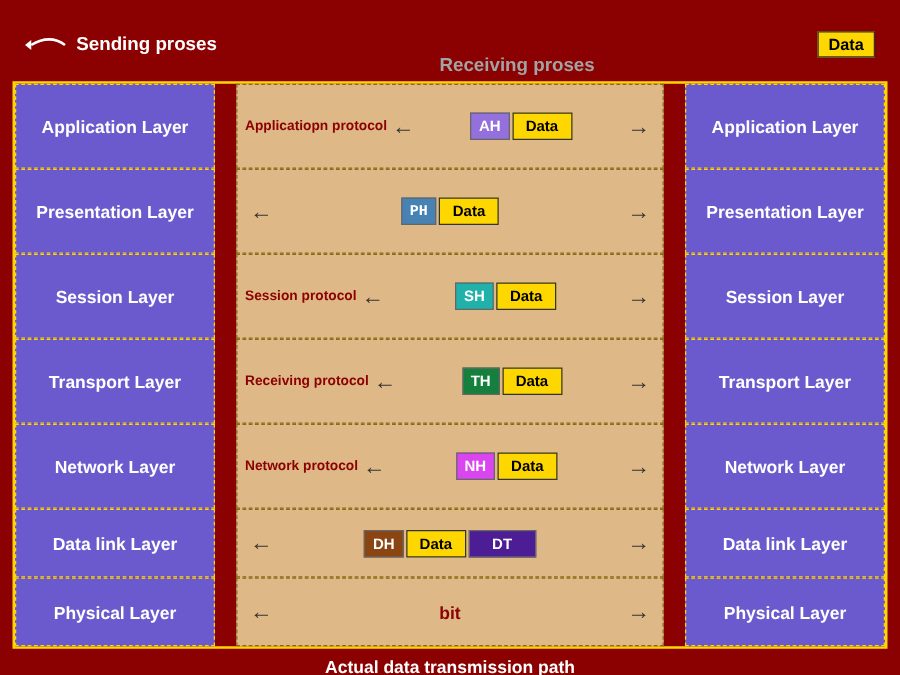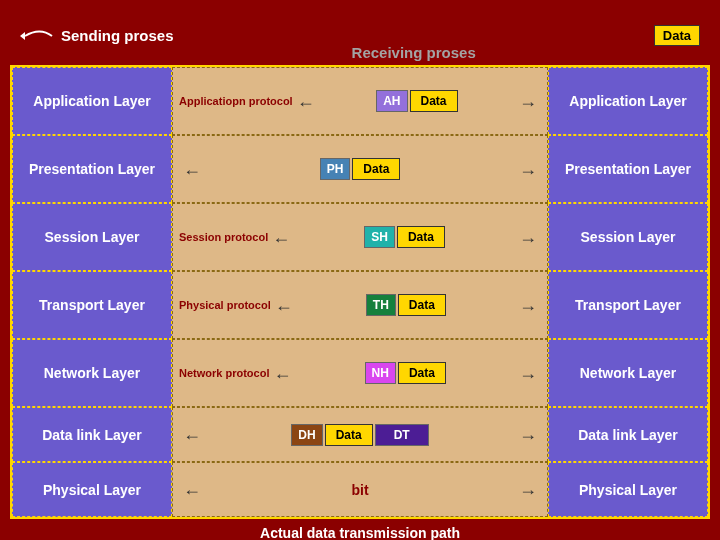--- a/index.html
+++ b/index.html
@@ -34,21 +34,21 @@
       background: #FFD700;
       color: black;
       font-weight: bold;
       font-size: 13px;
       padding: 2px 8px;
       border: 1px solid #333;
     }
     .grid-container {
       display: grid;
       grid-template-columns: 160px 1fr 160px;
-      gap: 0;
+      gap: 17px;
       border: 2px solid #FFD700;
     }
     .left-col, .right-col {
       display: flex;
       flex-direction: column;
     }
     .layer-cell {
       background: #6A5ACD;
       border: 1px dashed #FFD700;
       color: white;
@@ -210,38 +210,38 @@
         <div class="data-segment">
           <span class="header-box" style="background:#9370DB;">AH</span>
           <span class="data-box">Data</span>
         </div>
         <span class="arrow-right">→</span>
       </div>
 
       <div class="middle-row row-pres">
         <span class="arrow-left">←</span>
         <div class="data-segment">
-          <span class="header-box" style="background:#4682B4;">PH</span>
+          <span class="header-box" style="background:#4682B4;font-family:Liberation Mono, monospace;">PH</span>
           <span class="data-box">Data</span>
         </div>
         <span class="arrow-right">→</span>
       </div>
 
       <div class="middle-row row-sess">
         <span class="protocol-label">Session protocol</span>
         <span class="arrow-left">←</span>
         <div class="data-segment">
           <span class="header-box" style="background:#20B2AA;">SH</span>
           <span class="data-box">Data</span>
         </div>
         <span class="arrow-right">→</span>
       </div>
 
       <div class="middle-row row-trans">
-        <span class="protocol-label">Physical protocol</span>
+        <span class="protocol-label">Receiving protocol</span>
         <span class="arrow-left">←</span>
         <div class="data-segment">
           <span class="header-box" style="background:#15803d;">TH</span>
           <span class="data-box">Data</span>
         </div>
         <span class="arrow-right">→</span>
       </div>
 
       <div class="middle-row row-net">
         <span class="protocol-label">Network protocol</span>

